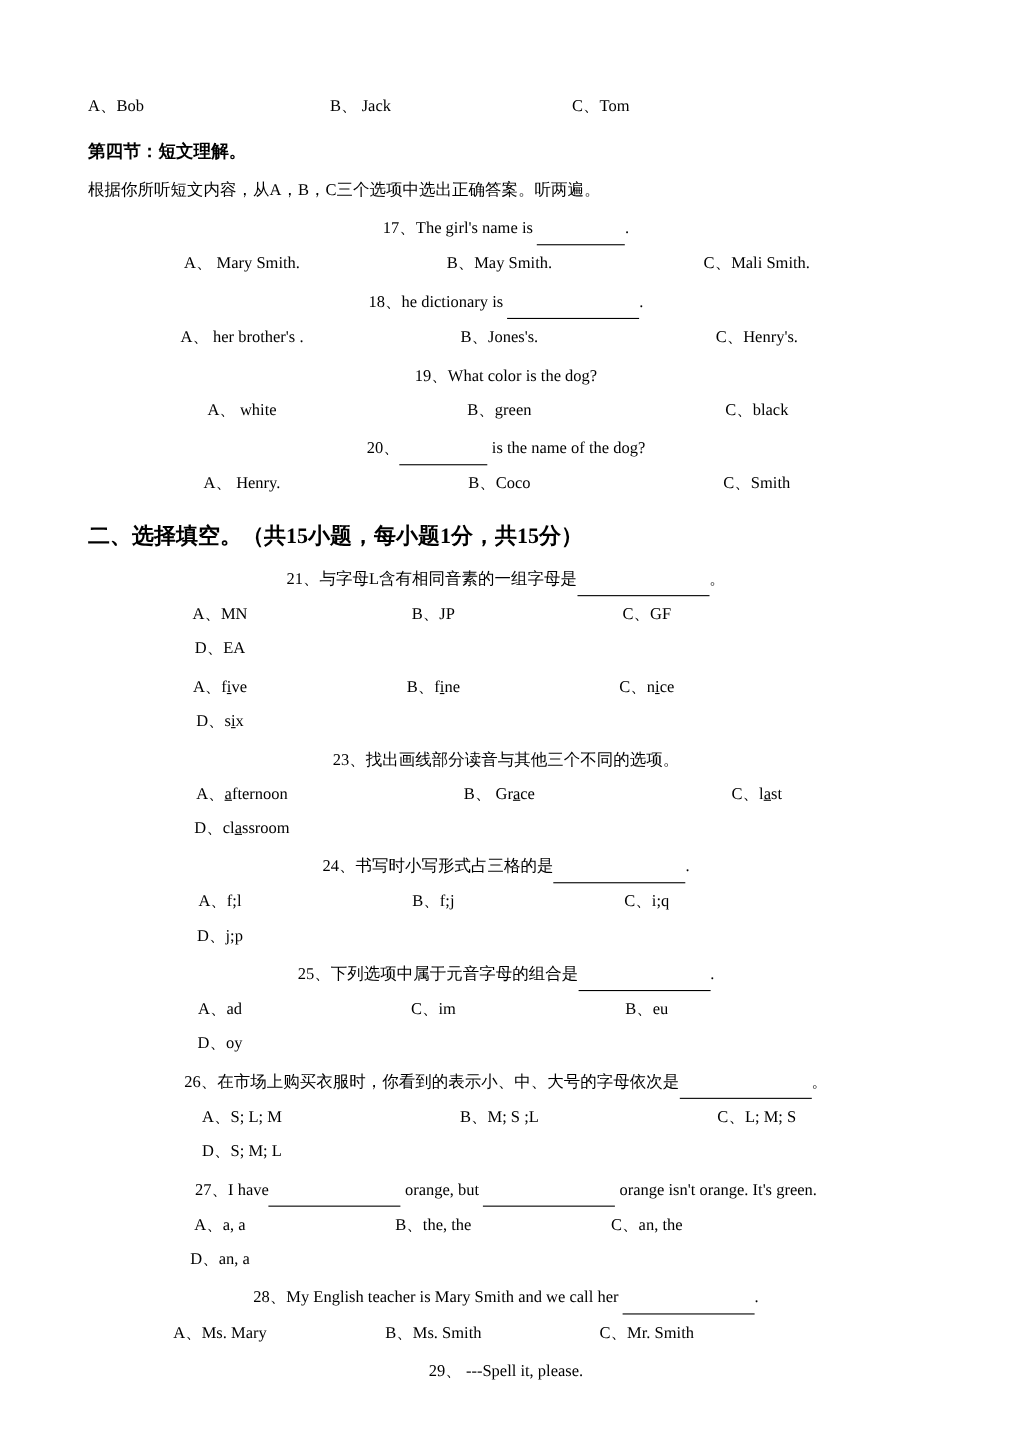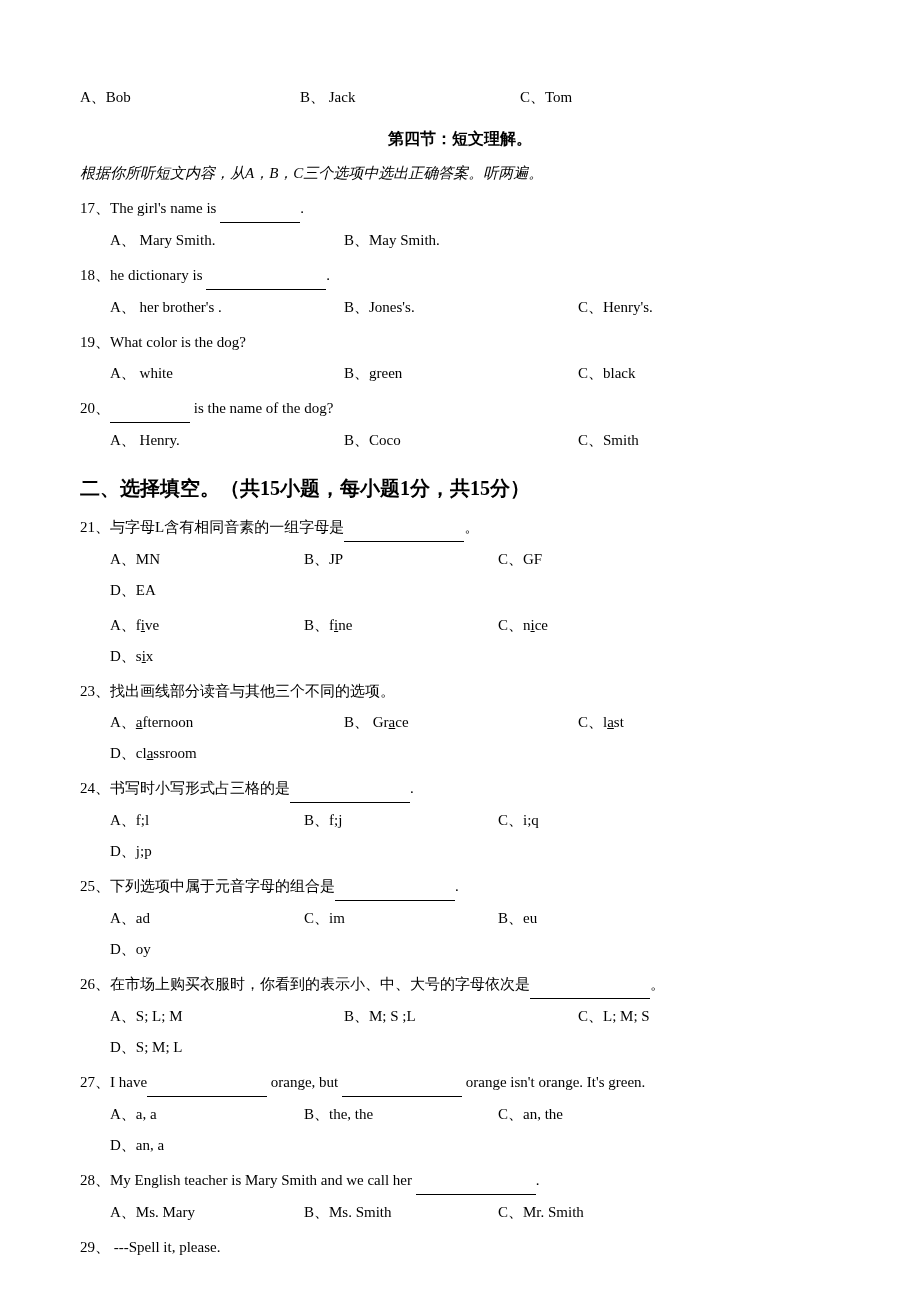--- a/index.html
+++ b/index.html
@@ -12,30 +12,29 @@
       font-family: "SimSun", "宋体", serif;
       font-size: 15px;
       color: #000000;
       width: 920px;
       min-height: 1302px;
       padding: 40px 80px 40px 80px;
       line-height: 1.8;
     }
     .question-block {
       margin-bottom: 8px;
+      text-align: center;
     }
     .section-title {
       font-weight: bold;
       font-size: 16px;
       margin: 14px 0 6px 0;
-      text-align: center;
     }
     .section-desc {
       margin-bottom: 8px;
-      font-style: italic;
     }
     .question-line {
       margin-bottom: 4px;
     }
     .options-row {
       display: flex;
       flex-wrap: wrap;
       margin-left: 30px;
       margin-bottom: 8px;
       gap: 4px;
@@ -101,20 +100,21 @@
   <span>根据你所听短文内容，从A，B，C三个选项中选出正确答案。听两遍。</span>
 </div>
 
 <div class="question-block">
   <div class="question-line">
     17、The girl's name is <span class="blank">&nbsp;&nbsp;&nbsp;&nbsp;&nbsp;</span>.
   </div>
   <div class="options-row">
     <span class="option-wide">A、 Mary Smith.</span>
     <span class="option-wide">B、May Smith.</span>
+    <span class="option-wide">C、Mali Smith.</span>
   </div>
 </div>
 
 <div class="question-block">
   <div class="question-line">
     18、he dictionary is <span class="blank-long">&nbsp;&nbsp;&nbsp;&nbsp;&nbsp;&nbsp;&nbsp;</span>.
   </div>
   <div class="options-row">
     <span class="option-wide">A、 her brother's .</span>
     <span class="option-wide">B、Jones's.</span>

